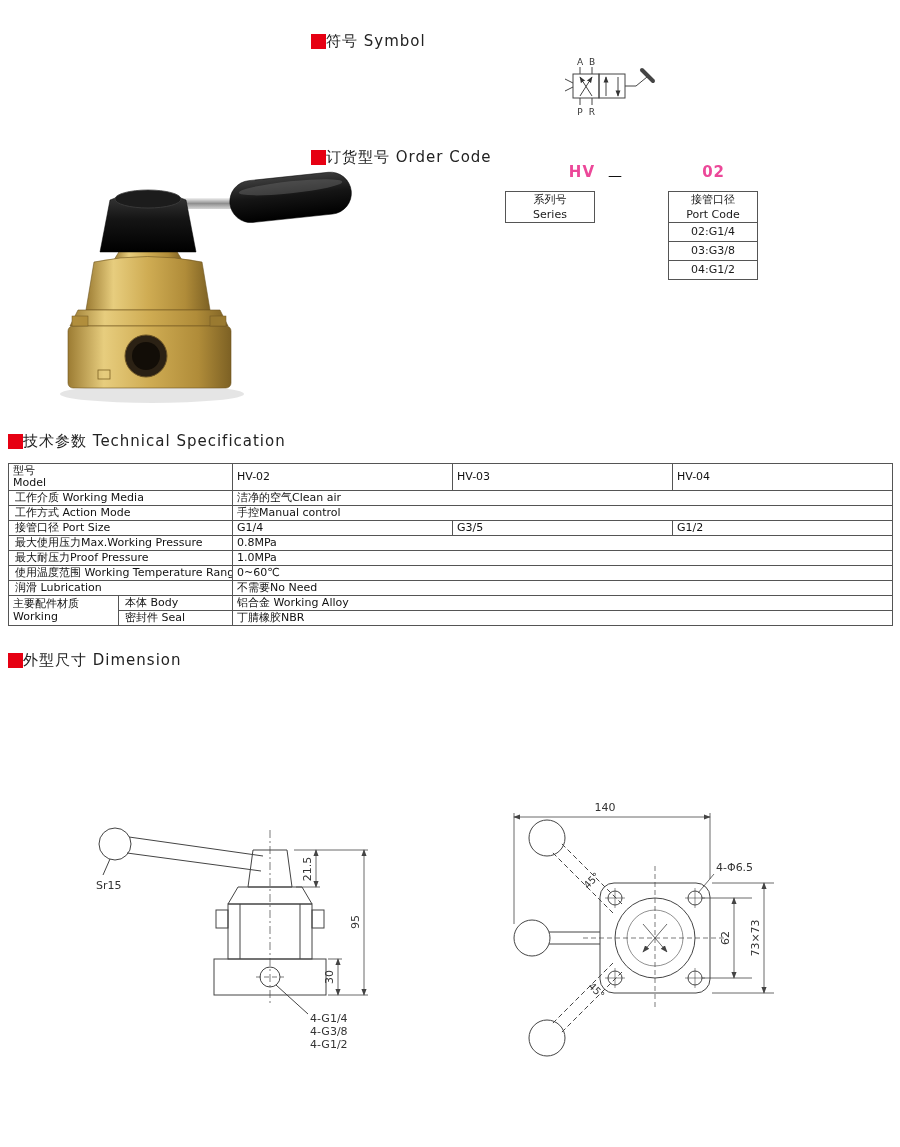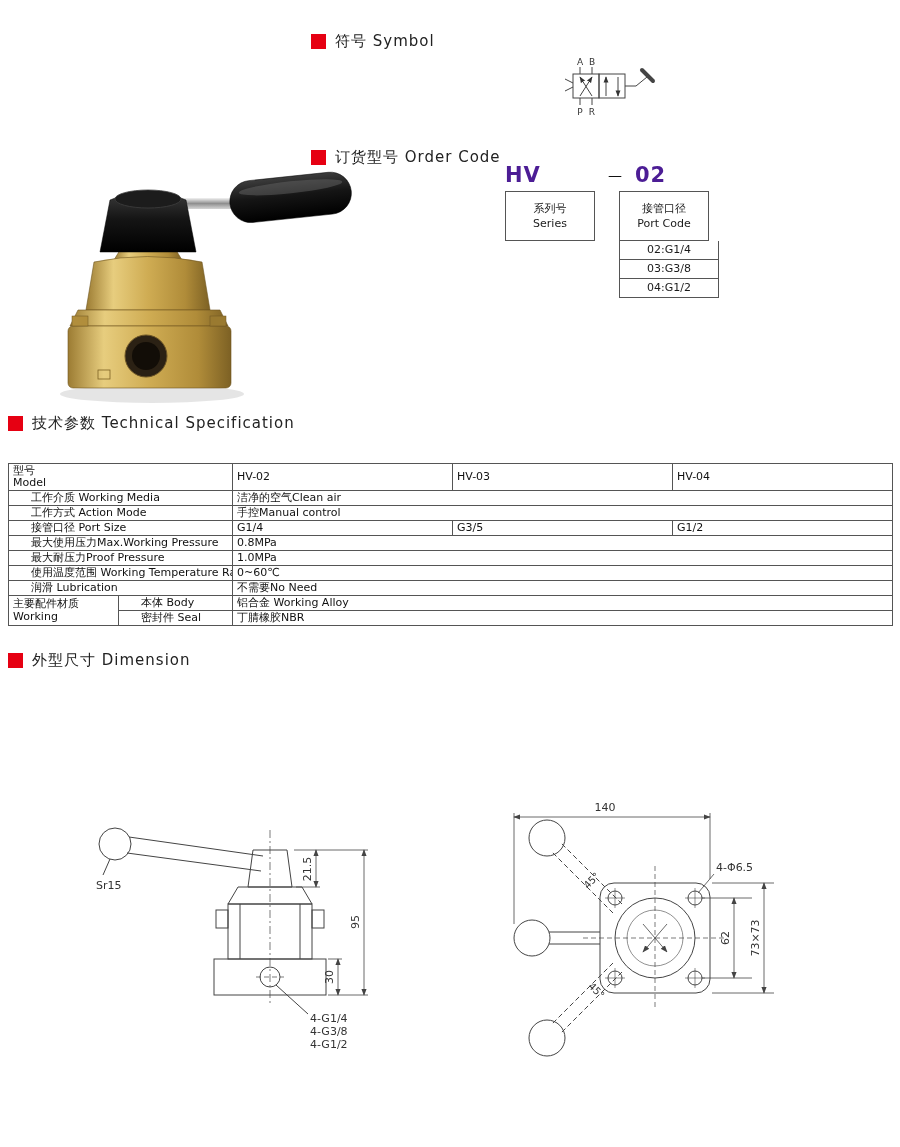--- a/index.html
+++ b/index.html
@@ -1,29 +1,29 @@
 <!DOCTYPE html>
 <html><head>
 <meta charset="utf-8">
 <style>
   *{box-sizing:border-box;margin:0;padding:0}
   html,body{background:#fff}
   body{width:900px;height:1147px;font-family:"DejaVu Sans","Liberation Sans",sans-serif;color:#1a1a1a}
   .page{position:relative;width:900px;height:1147px;background:#fff;overflow:hidden}
   .abs{position:absolute}
-  .heading{position:absolute;display:flex;align-items:center;gap:9px}
+  .heading{position:absolute;display:flex;align-items:center;gap:0}
   .bullet{width:15px;height:15px;background:#e60012;flex:0 0 auto}
   .heading-text{font-size:15px;letter-spacing:1px;color:#222;white-space:nowrap}
-  .oc-value{position:absolute;text-align:left;font-size:21px;font-weight:600;letter-spacing:1px;color:#4c1d95}
+  .oc-value{position:absolute;text-align:right;font-size:15px;font-weight:600;letter-spacing:1px;color:#ec4899}
   .oc-sep{position:absolute;text-align:center;font-size:14px;color:#111}
-  .oc-box{width:90px;border:1px solid #555;text-align:center;font-size:11px;line-height:15px;padding:9px 0;background:#fff}
-  .oc-opt{width:100px;border:1px solid #555;border-top:none;text-align:center;font-size:11px;line-height:18px;height:19px}
+  .oc-box{width:90px;border:1px solid #555;text-align:center;font-size:11px;line-height:15px;padding:0 0;background:#fff}
+  .oc-opt{width:90px;border:1px solid #555;border-top:none;text-align:center;font-size:11px;line-height:18px;height:19px}
   .spec-table{position:absolute;left:8px;top:463px;width:884px;border-collapse:collapse;table-layout:fixed}
   .spec-table td{border:1px solid #555;font-size:11px;height:15px;padding:0 4px;text-align:left;line-height:1.1;color:#111;overflow:hidden;white-space:nowrap}
-  .spec-table td.lbl{text-align:left;padding-left:22px}
+  .spec-table td.lbl{text-align:left;padding-left:6px}
   .spec-table tr.hdr td{height:27px}
   svg text{font-family:"DejaVu Sans","Liberation Sans",sans-serif;font-size:11px;fill:#333}
   .ln{stroke:#444;stroke-width:1;fill:none}
   .dim{stroke:#444;stroke-width:0.8;fill:none}
   .dash{stroke-dasharray:8 3 2 3}
   .d2{stroke-dasharray:5 3}
 </style>
 </head>
 <body>
 
@@ -72,21 +72,21 @@
   <div class="oc-sep" style="left:597px;top:167px;width:36px">—</div>
   <div class="oc-value" style="left:635px;top:163px;width:90px">02</div>
 
   <div class="abs" style="left:505px;top:191px">
     <div class="oc-box">
       <div>系列号</div>
       <div>Series</div>
     </div>
   </div>
 
-  <div class="abs" style="left:619px;top:191px">
+  <div class="abs" style="left:668px;top:191px">
     <div class="oc-box">
       <div>接管口径</div>
       <div>Port Code</div>
     </div>
     <div class="oc-opt">02:G1/4</div>
     <div class="oc-opt">03:G3/8</div>
     <div class="oc-opt">04:G1/2</div>
   </div>
 
   <svg class="abs" style="left:42px;top:158px" width="315" height="250" viewBox="0 0 315 250">
@@ -125,21 +125,21 @@
       <rect x="132" y="40" width="72" height="11" fill="url(#gChrome)"></rect>
       <g transform="rotate(-6 195 46)">
         <rect x="188" y="24" width="122" height="42" rx="21" fill="url(#gKnob)" stroke="#000" stroke-width="0.5"></rect>
         <ellipse cx="250" cy="35" rx="52" ry="6" fill="#6a6a6a" opacity="0.45"></ellipse>
       </g>
       <path d="M58,94 L68,42 Q106,25 144,42 L154,94 Z" fill="url(#gKnob)" stroke="#000" stroke-width="0.5"></path>
       <ellipse cx="106" cy="41" rx="33" ry="9" fill="#1c1c1c" stroke="#3e3e3e" stroke-width="0.8"></ellipse>
     </g>
   </svg>
 
-  <div class="heading" style="left:8px;top:414px">
+  <div class="heading" style="left:8px;top:432px">
     <span class="bullet"></span>
     <span class="heading-text">技术参数 Technical Specification</span>
   </div>
 
   <table class="spec-table">
     <colgroup>
       <col style="width:110px">
         <col style="width:114px">
         <col style="width:220px">
         <col style="width:220px">

